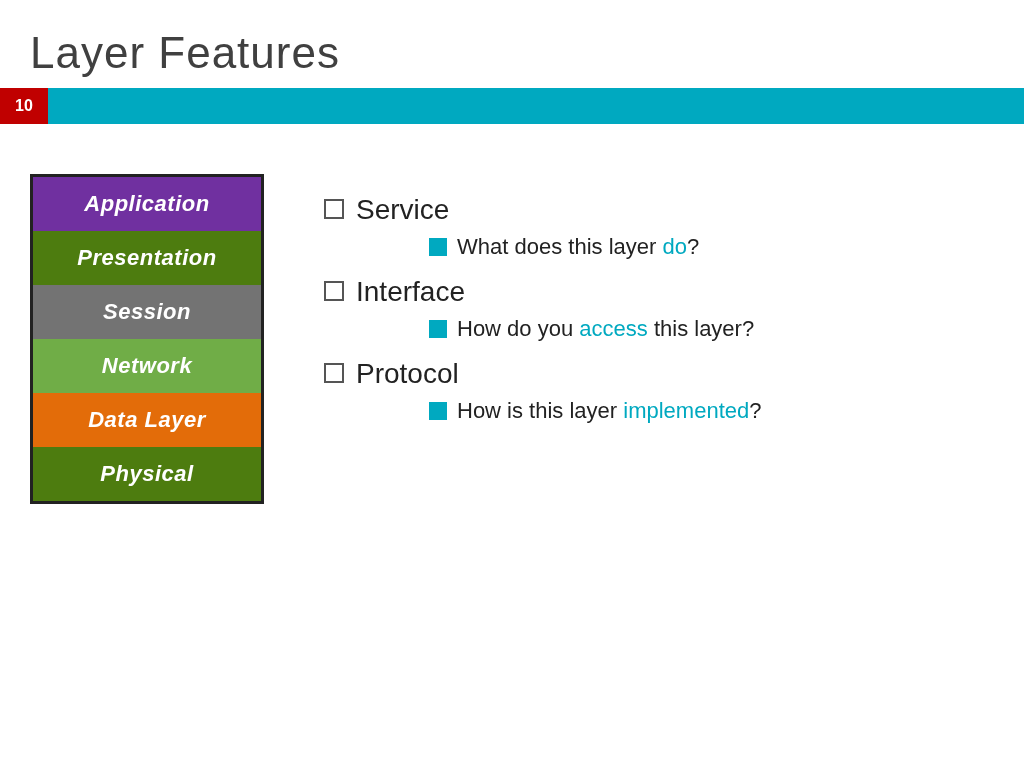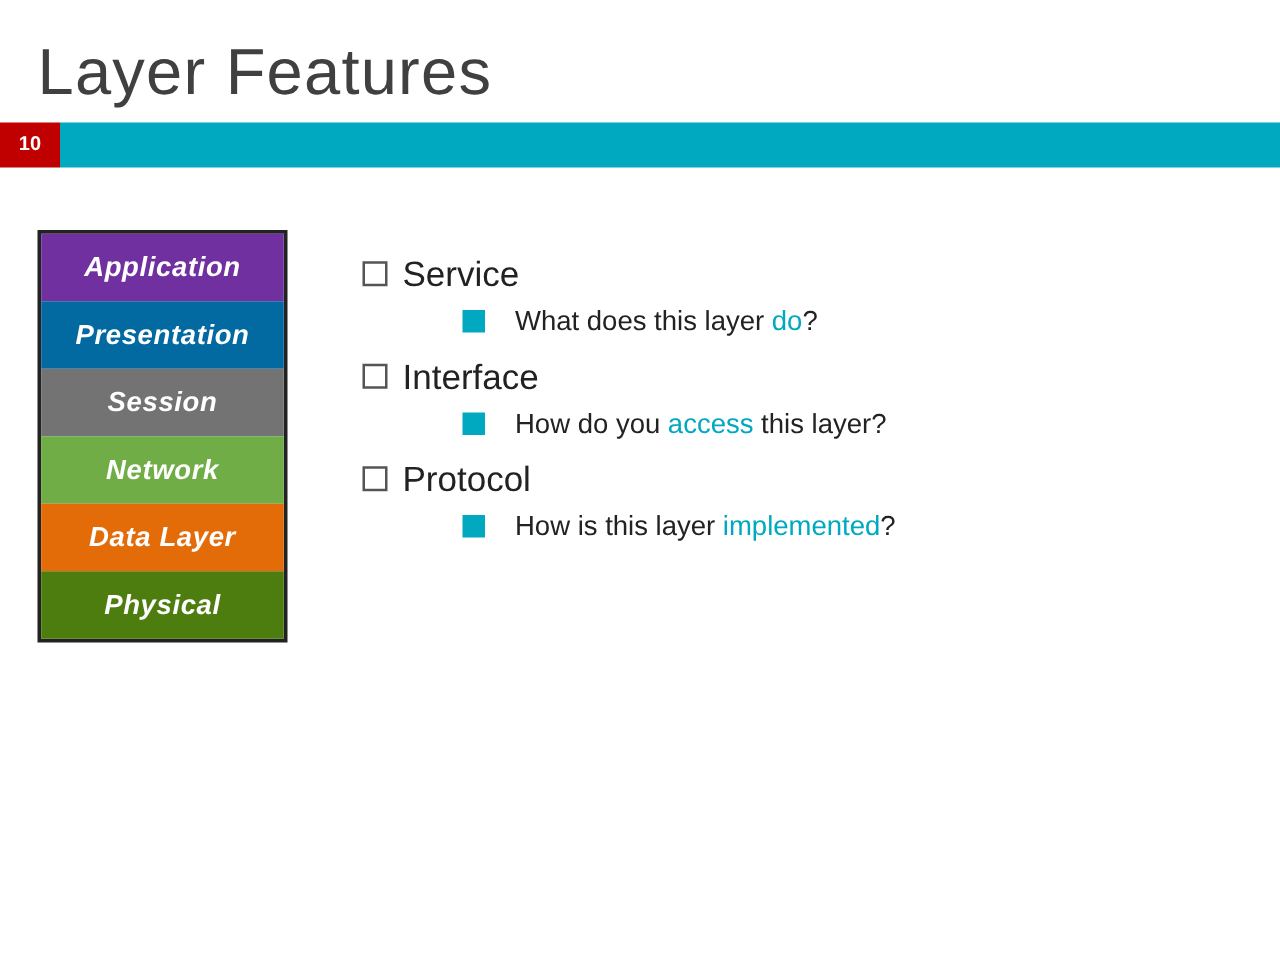--- a/index.html
+++ b/index.html
@@ -7,21 +7,21 @@
     body {
       background: #ffffff;
       font-family: 'Segoe UI', Arial, sans-serif;
       width: 1024px;
       height: 768px;
       overflow: hidden;
       position: relative;
     }
 
     .page-title {
-      font-size: 52px;
+      font-size: 44px;
       font-weight: 300;
       color: #404040;
       padding: 28px 20px 10px 30px;
       letter-spacing: 1px;
     }
 
     .teal-bar-container {
       display: flex;
       align-items: stretch;
       height: 36px;
@@ -51,36 +51,36 @@
       flex-direction: row;
       padding: 30px 30px 20px 30px;
       gap: 60px;
       margin-top: 20px;
     }
 
     .layers-stack {
       display: flex;
       flex-direction: column;
       border: 3px solid #222;
-      width: 200px;
+      width: 234px;
       flex-shrink: 0;
     }
 
     .layer-item {
       padding: 14px 10px;
       text-align: center;
       font-size: 22px;
       font-weight: bold;
       color: white;
       font-style: italic;
       letter-spacing: 0.5px;
     }
 
     .layer-application { background: #7030a0; }
-    .layer-presentation { background: #0369a1; }
+    .layer-presentation { background: #4d7c0f; }
     .layer-session { background: #737373; }
     .layer-transport { background: #00b050; }
     .layer-network { background: #70ad47; }
     .layer-datalink { background: #e36c09; }
     .layer-physical { background: #4d7c0f; }
 
     .features-area {
       flex: 1;
       padding-top: 20px;
       text-align: right;
@@ -106,23 +106,23 @@
     }
 
     .feature-label {
       font-size: 28px;
       color: #222;
     }
 
     .feature-sub {
       display: flex;
       align-items: flex-start;
-      margin-left: 48px;
+      margin-left: 73px;
       margin-bottom: 16px;
-      gap: 24px;
+      gap: 10px;
       font-size: 22px;
       color: #222;
       padding-left: 32px;
     }
 
     .filled-square {
       width: 18px;
       height: 18px;
       background: #00a9c0;
       display: inline-block;

